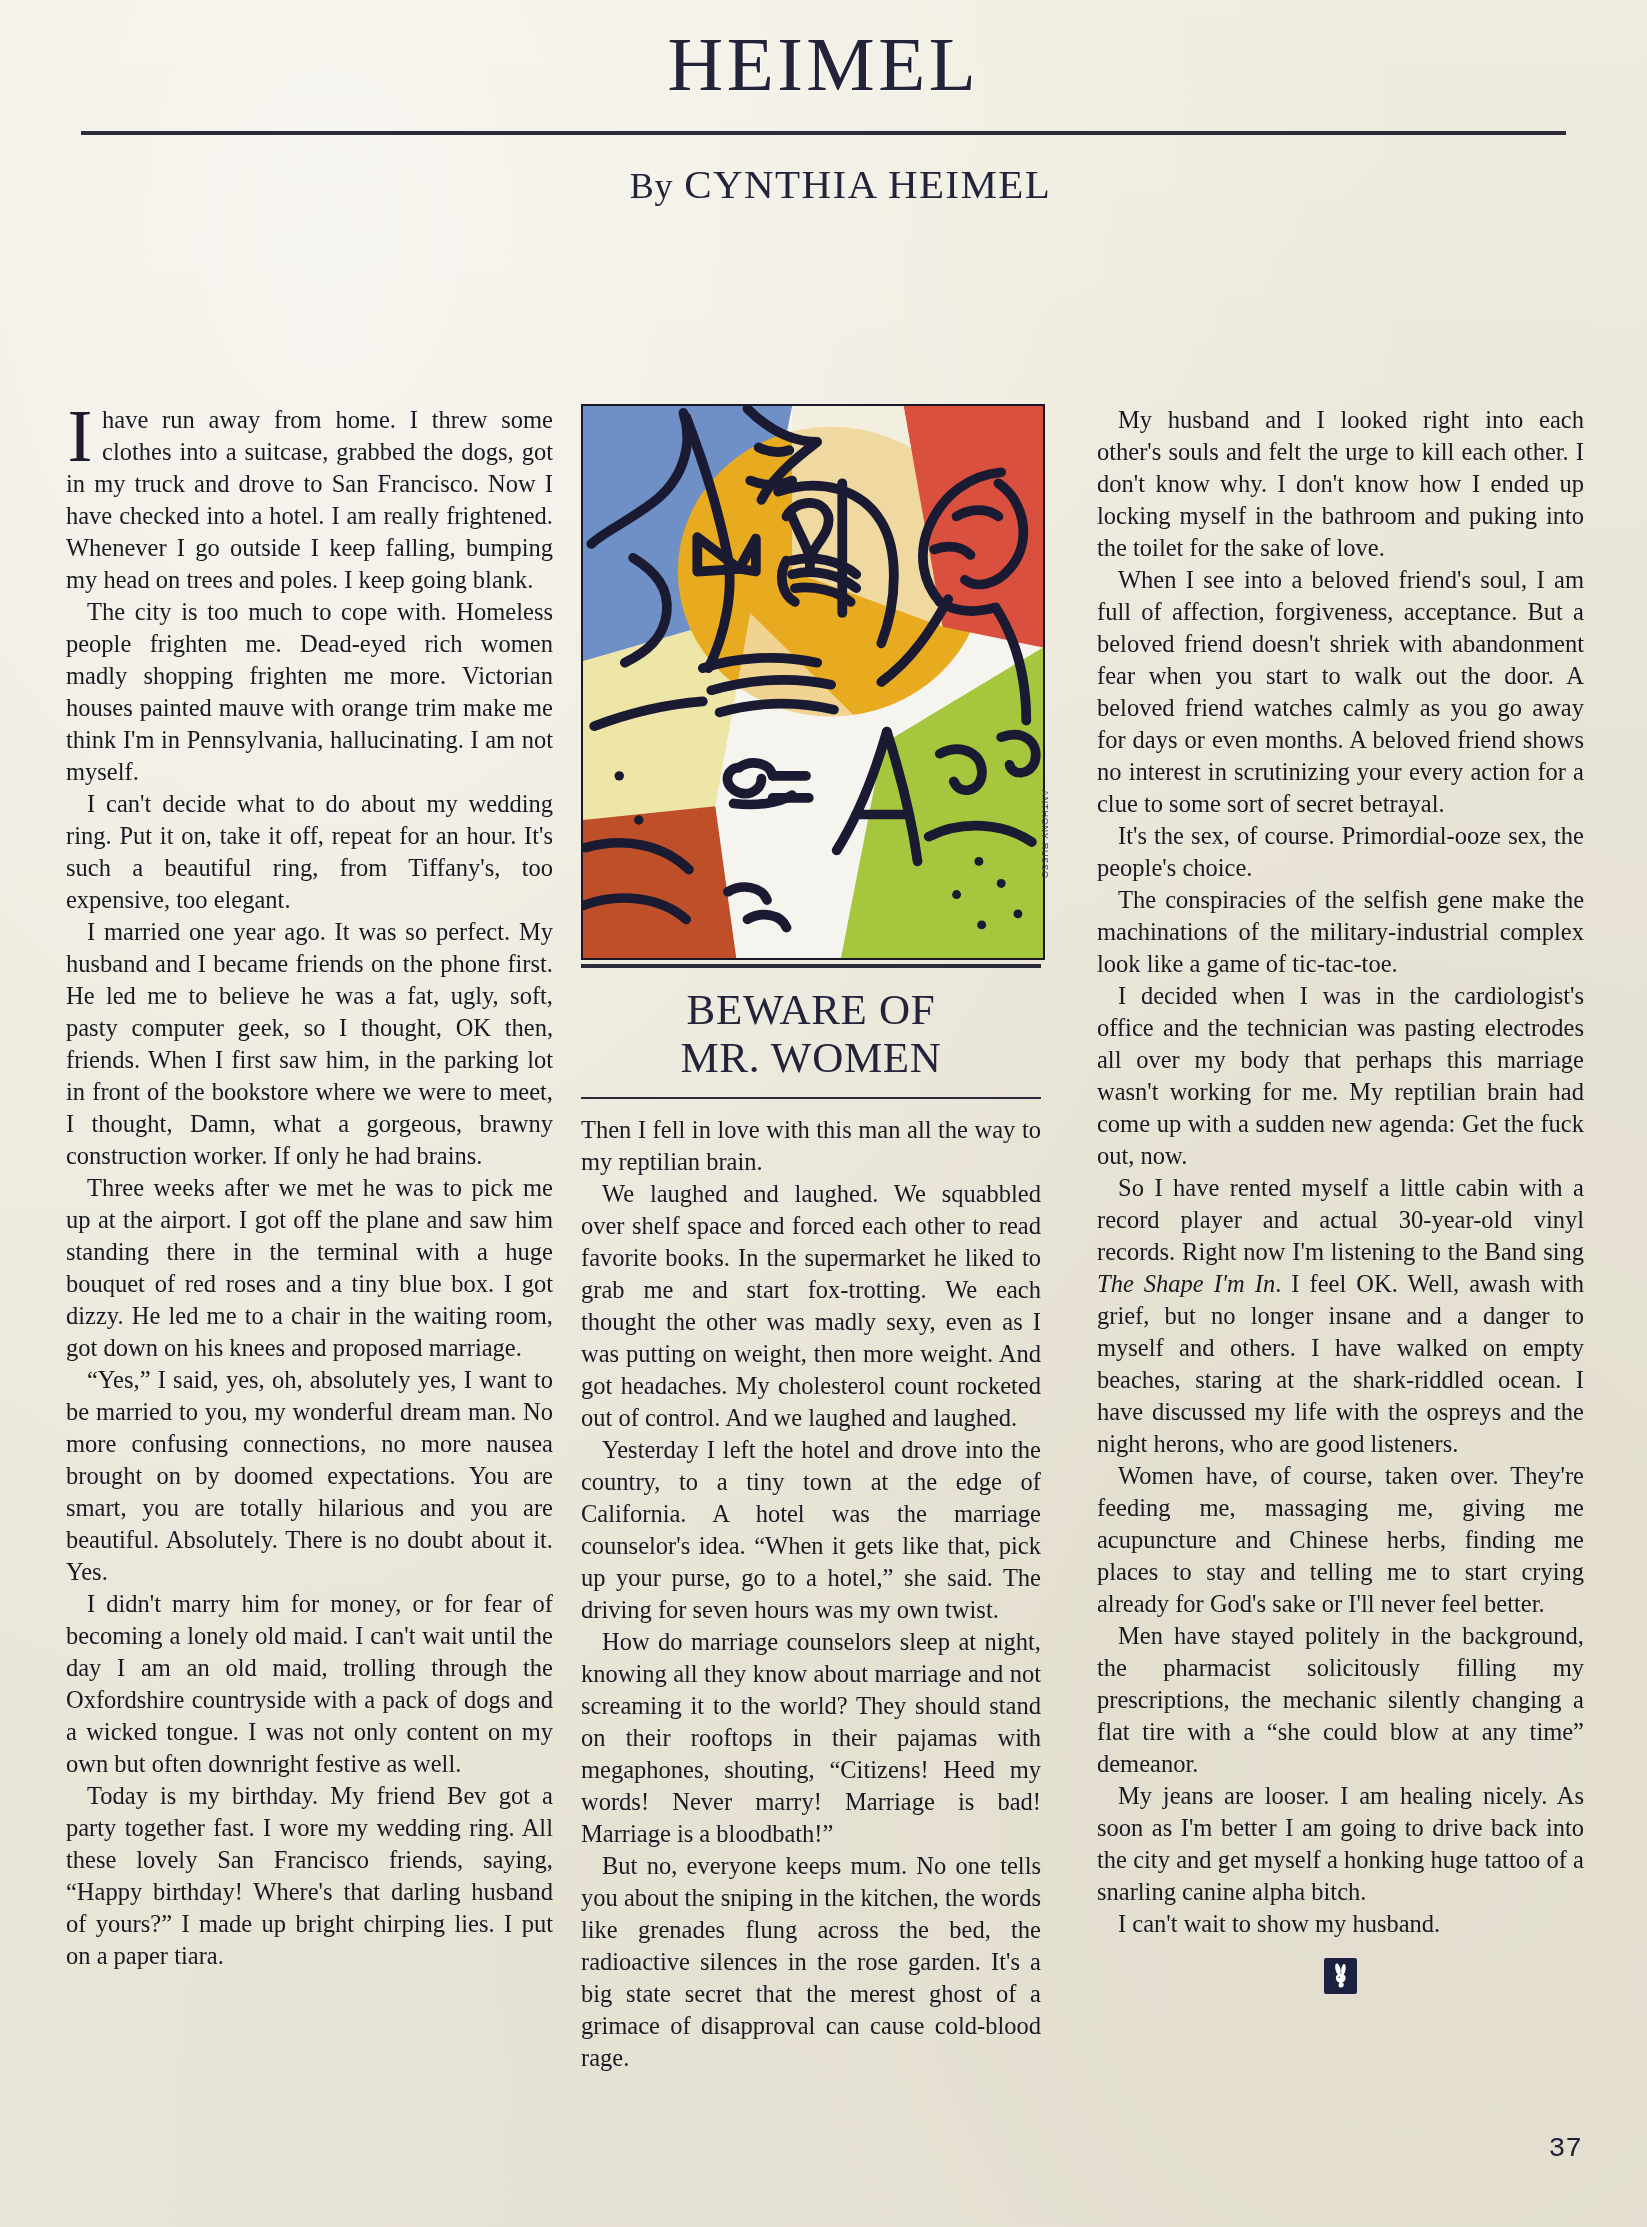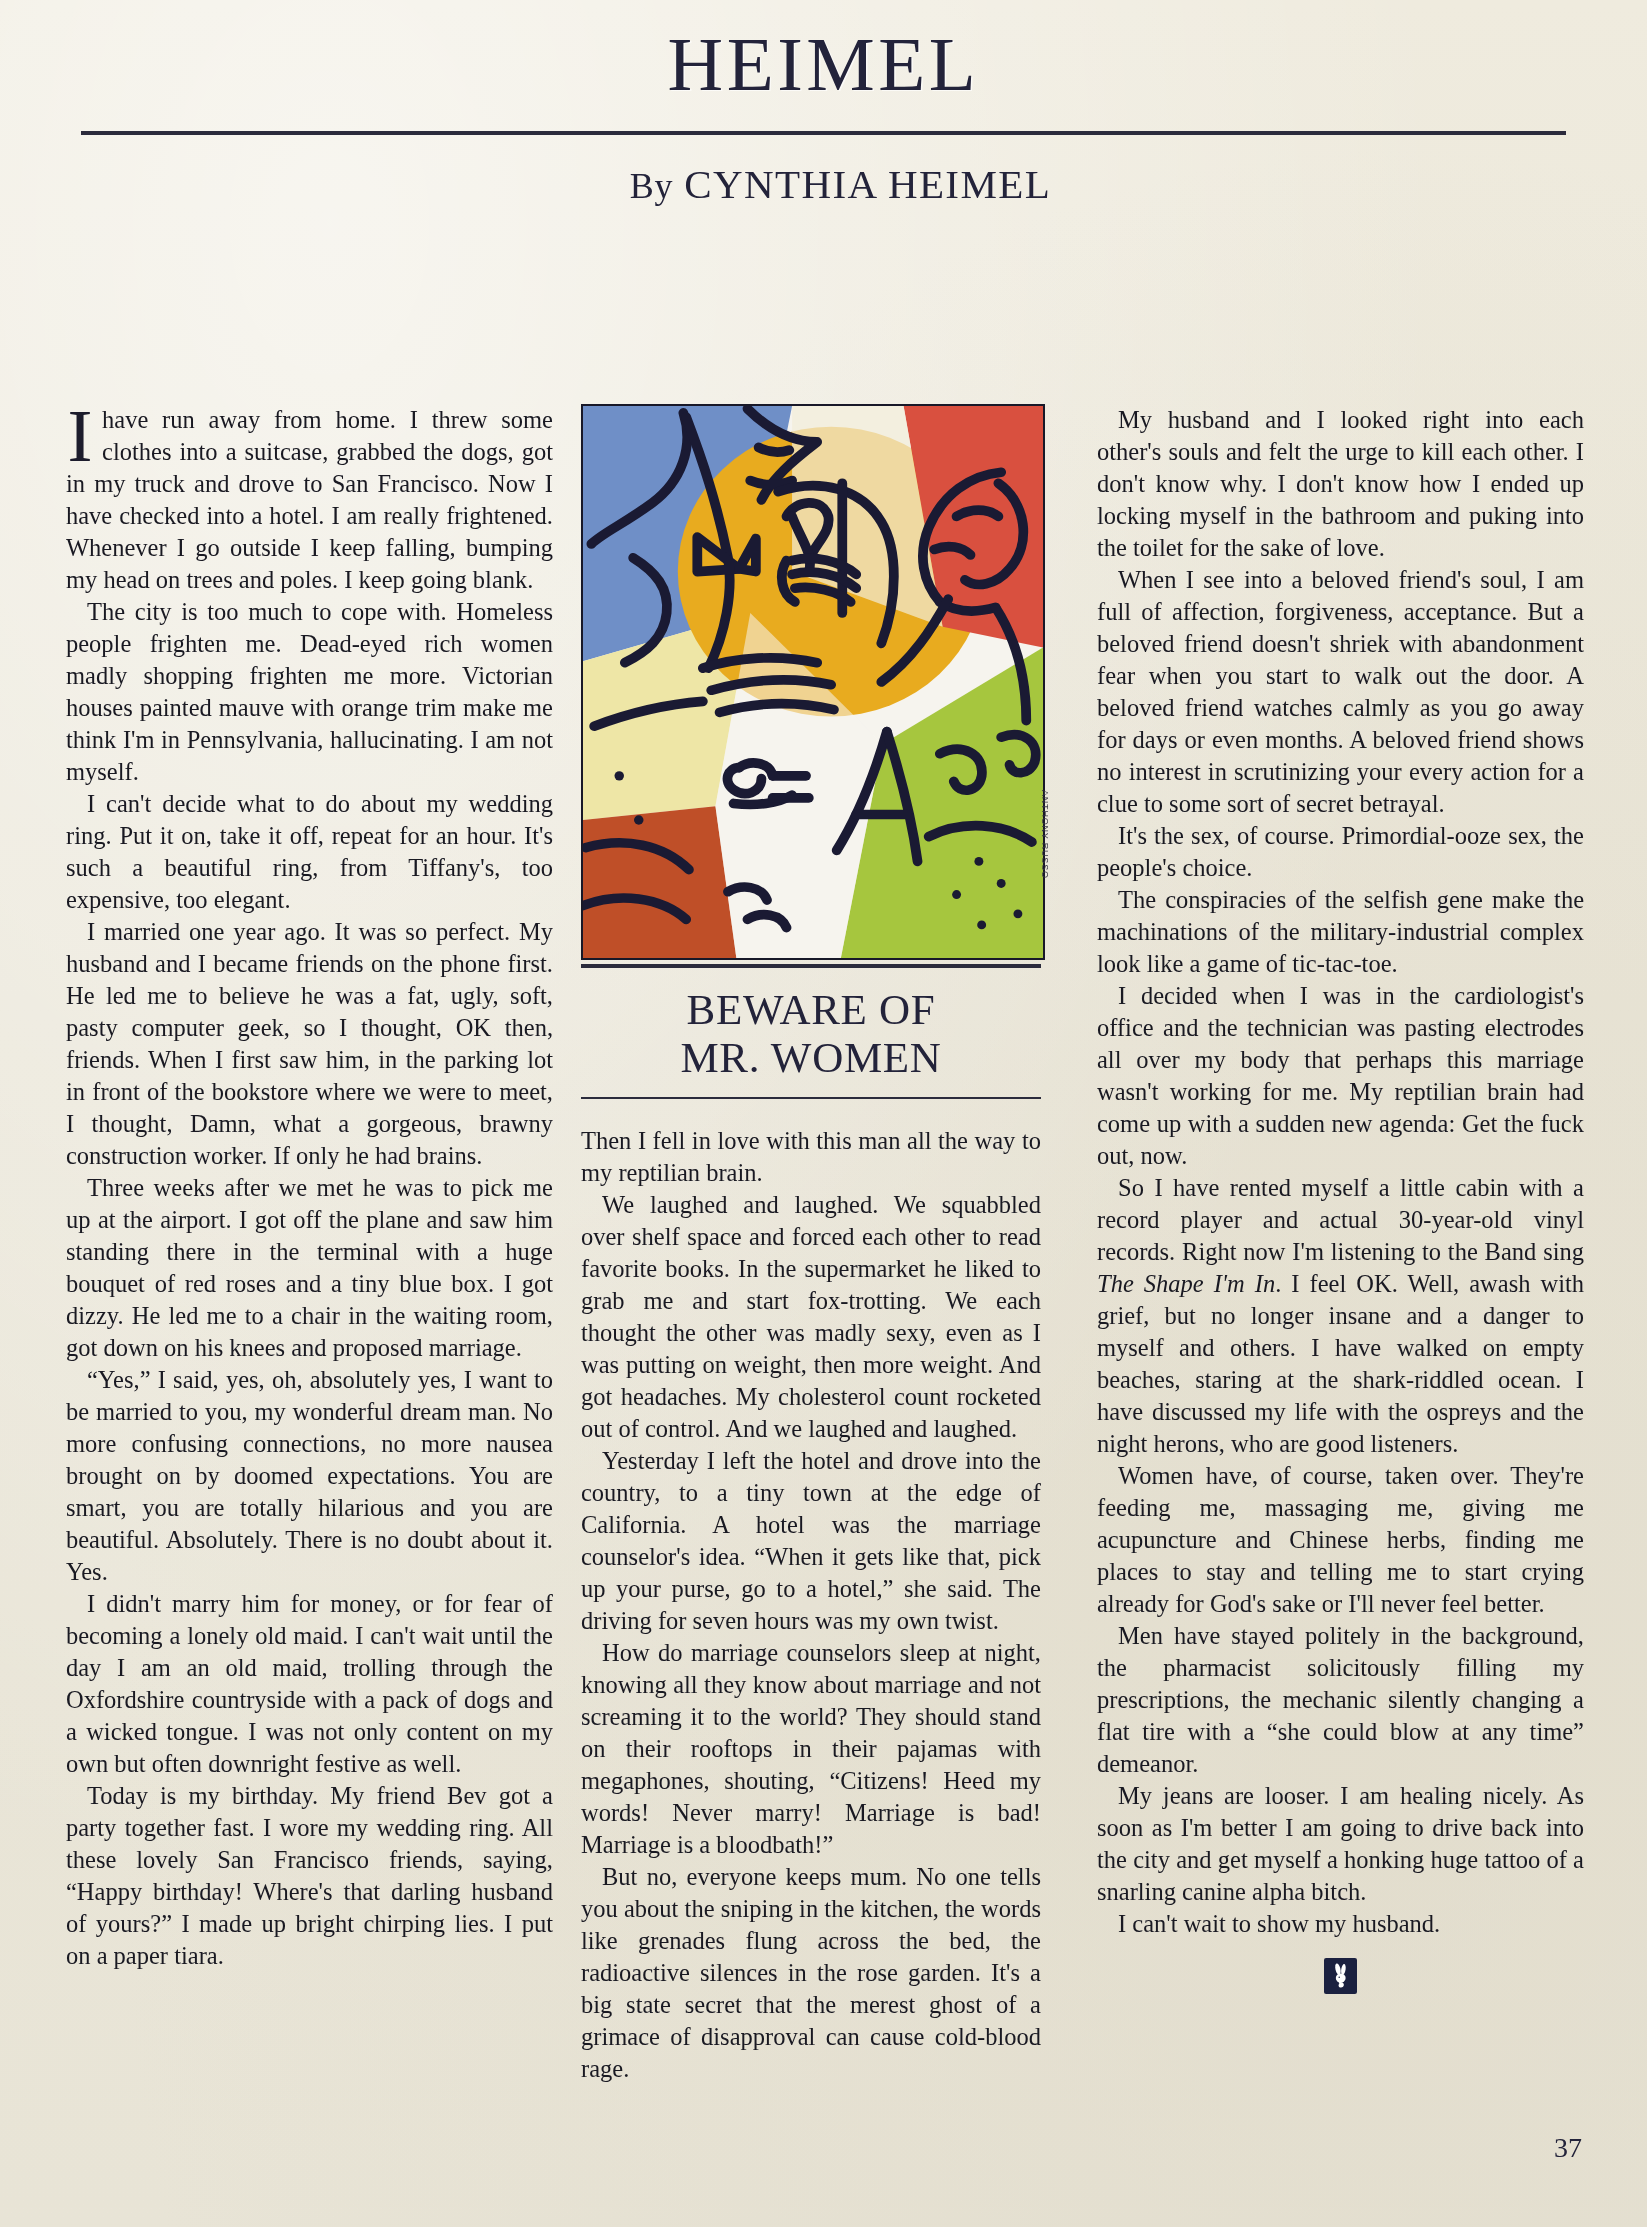--- a/index.html
+++ b/index.html
@@ -132,21 +132,21 @@
     width:33px; height:36px;
     background:#1b2140;
     margin:18px auto 0;
     position:relative;
     border-radius:2.1px;
   }
   .endmark svg{ position:absolute; left:50%; top:50%; transform:translate(-50%,-50%); }
   .folio{
     position:absolute;
     right:66px; bottom:63px;
-    font-family:Liberation Serif, serif;
+    font-family:Liberation Mono, monospace;
     font-size:28px;
     color:#23233a;
   }
 </style>
 </head>
 <body>
 
 <div class="paper-grain"></div>
 
 <div class="page">
@@ -266,21 +266,21 @@
 
       <div class="deck">
         <div class="rule"></div>
         <div class="deck-title">
           <div>BEWARE OF</div>
           <div>MR. WOMEN</div>
         </div>
         <div class="rule bottom"></div>
       </div>
 
-      <div class="body-text" style="width:460px; margin-top:26px;">
+      <div class="body-text" style="width:460px; margin-top:15px;">
         <p class="noindent">Then I fell in love with this man all the way to my reptilian brain.</p>
         <p>We laughed and laughed. We squabbled over shelf space and forced each other to read favorite books. In the supermarket he liked to grab me and start fox-trotting. We each thought the other was madly sexy, even as I was putting on weight, then more weight. And got headaches. My cholesterol count rocketed out of control. And we laughed and laughed.</p>
         <p>Yesterday I left the hotel and drove into the country, to a tiny town at the edge of California. A hotel was the marriage counselor's idea. “When it gets like that, pick up your purse, go to a hotel,” she said. The driving for seven hours was my own twist.</p>
         <p>How do marriage counselors sleep at night, knowing all they know about marriage and not screaming it to the world? They should stand on their rooftops in their pajamas with megaphones, shouting, “Citizens! Heed my words! Never marry! Marriage is bad! Marriage is a bloodbath!”</p>
         <p>But no, everyone keeps mum. No one tells you about the sniping in the kitchen, the words like grenades flung across the bed, the radioactive silences in the rose garden. It's a big state secret that the merest ghost of a grimace of disapproval can cause cold-blood rage.</p>
       </div>
     </div>
 
     <div class="col col3">
       <div class="body-text">

